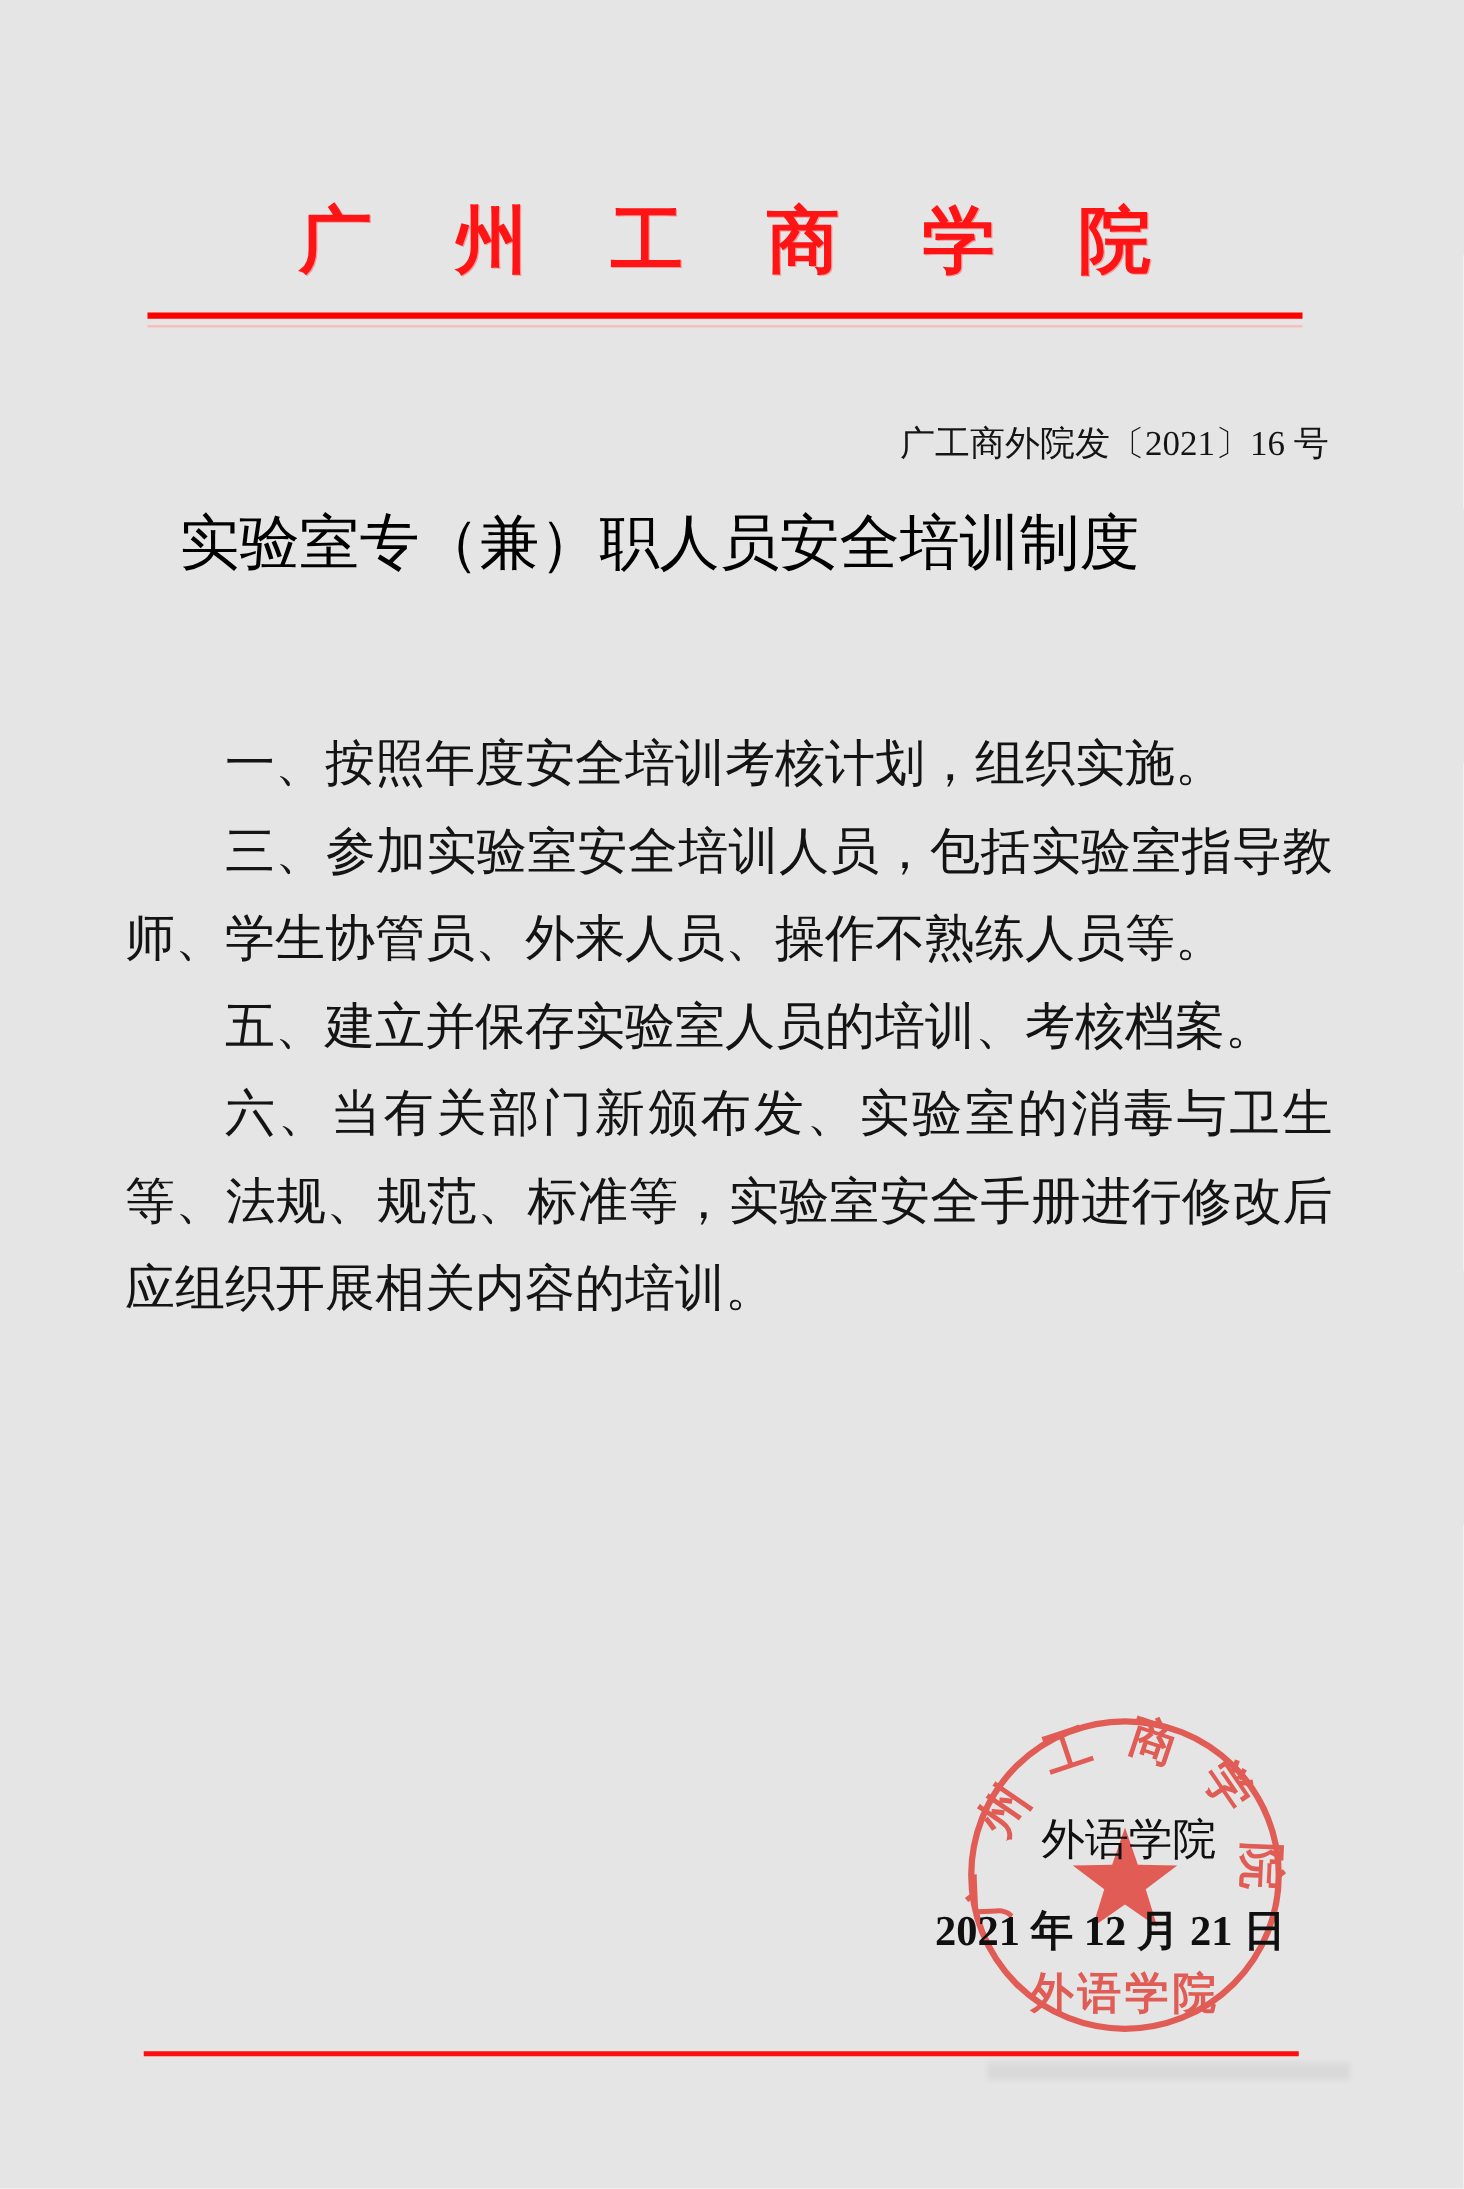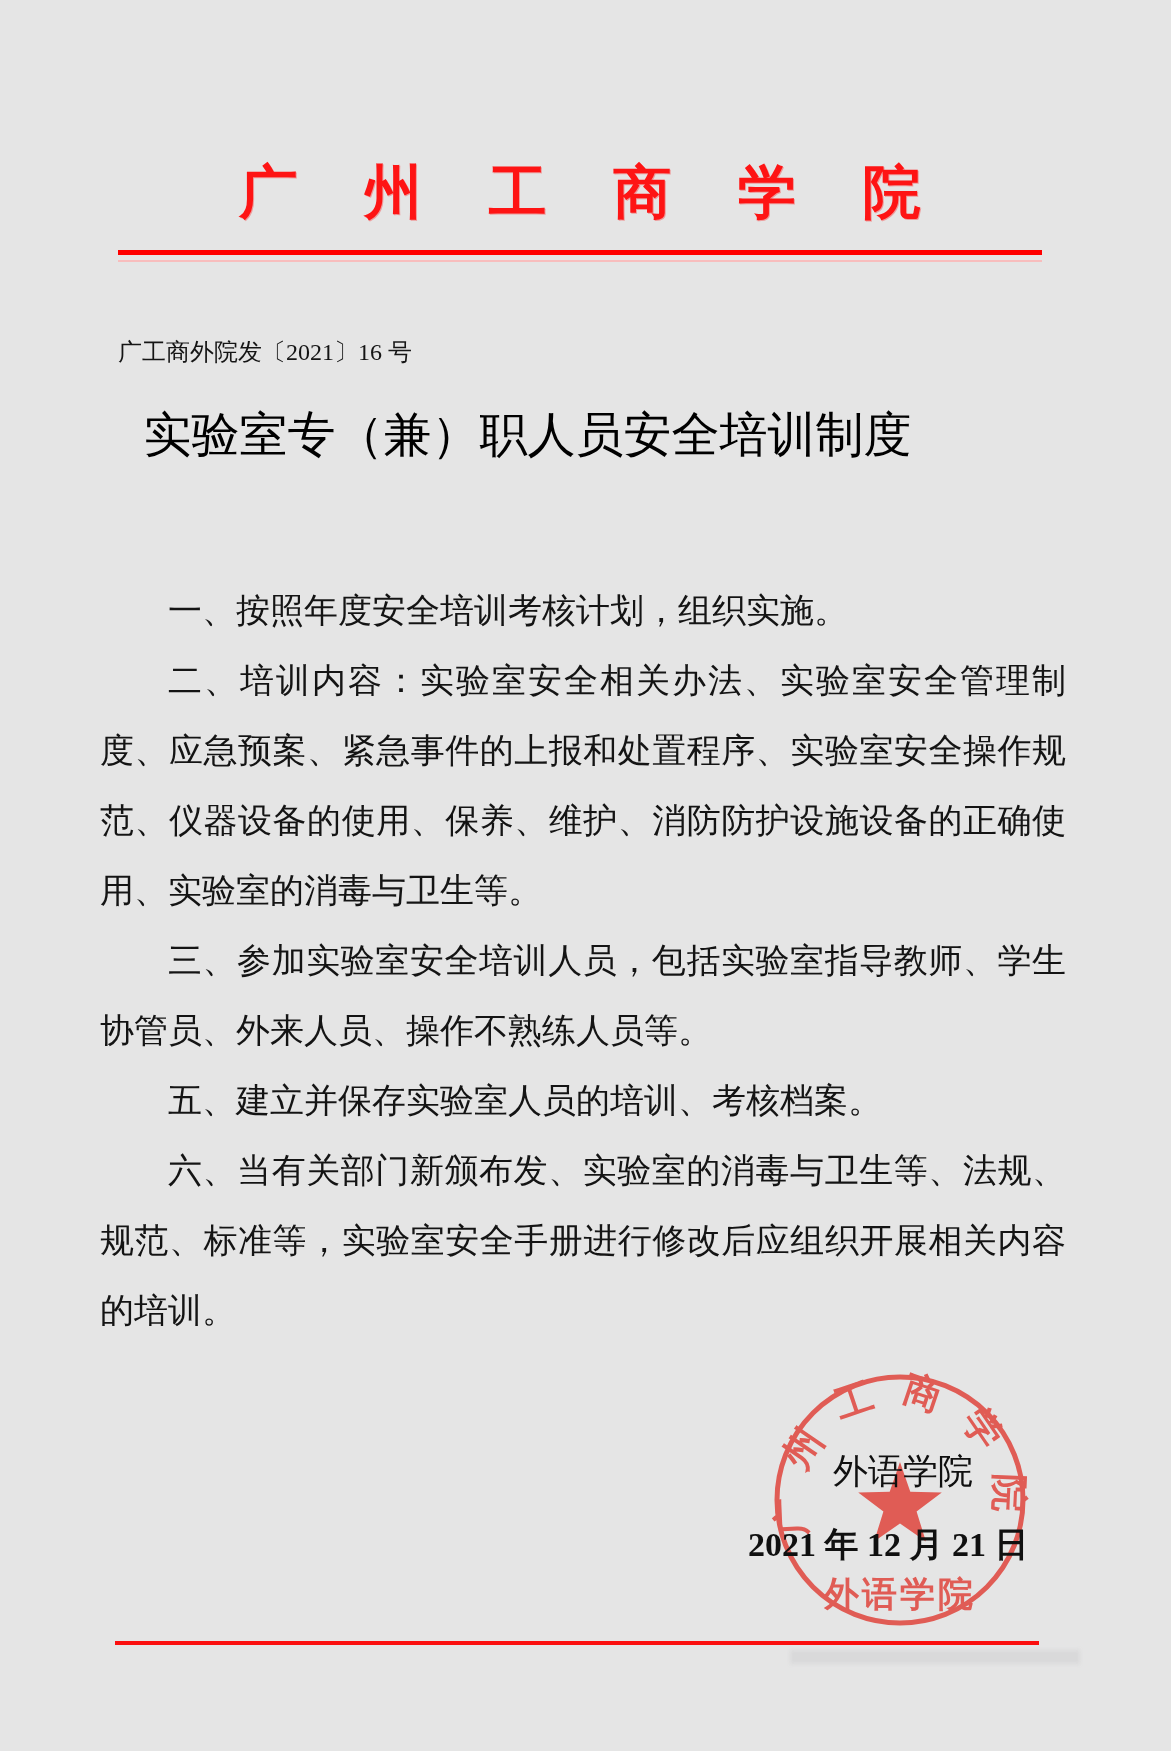--- a/index.html
+++ b/index.html
@@ -42,42 +42,43 @@
     left: 118px;
     width: 924px;
     height: 2px;
     background: #f8bdbd;
   }
   .doc-number {
     position: absolute;
     top: 336px;
     left: 118px;
     width: 945px;
-    font-size: 24px;
+    text-align: right;
+    font-size: 28px;
     color: #151515;
     white-space: nowrap;
   }
   .doc-title {
     position: absolute;
     top: 402px;
     left: 0;
     width: 1055px;
     text-align: center;
     font-size: 48px;
     font-weight: normal;
     color: #000000;
     line-height: 66px;
     white-space: nowrap;
   }
   .body-text {
     position: absolute;
     top: 576px;
     left: 100px;
     width: 966px;
-    font-size: 34px;
+    font-size: 40px;
     line-height: 70px;
     color: #141414;
     text-align: justify;
   }
   .body-text p { text-indent: 2em; }
   .signature {
     position: absolute;
     top: 1448px;
     left: 833px;
     font-size: 35px;
@@ -132,21 +133,20 @@
 
   <div class="rule-thick"></div>
   <div class="rule-thin"></div>
 
   <div class="doc-number">广工商外院发〔2021〕16 号</div>
 
   <h1 class="doc-title">实验室专（兼）职人员安全培训制度</h1>
 
   <main class="body-text">
     <p>一、按照年度安全培训考核计划，组织实施。</p>
-    <p>二、培训内容：实验室安全相关办法、实验室安全管理制度、应急预案、紧急事件的上报和处置程序、实验室安全操作规范、仪器设备的使用、保养、维护、消防防护设施设备的正确使用、实验室的消毒与卫生等。</p>
     <p>三、参加实验室安全培训人员，包括实验室指导教师、学生协管员、外来人员、操作不熟练人员等。</p>
     <p>五、建立并保存实验室人员的培训、考核档案。</p>
     <p>六、当有关部门新颁布发、实验室的消毒与卫生等、法规、规范、标准等，实验室安全手册进行修改后应组织开展相关内容的培训。</p>
   </main>
 
   <svg class="stamp" viewBox="0 0 264 264" xmlns="http://www.w3.org/2000/svg">
     <defs>
       <path id="ringArc" d="M 45.0 172.6 A 96 96 0 1 1 219.0 172.6" fill="none"></path>
     </defs>
     <circle cx="132" cy="132" r="123" fill="none" stroke="#e04a42" stroke-width="5"></circle>

